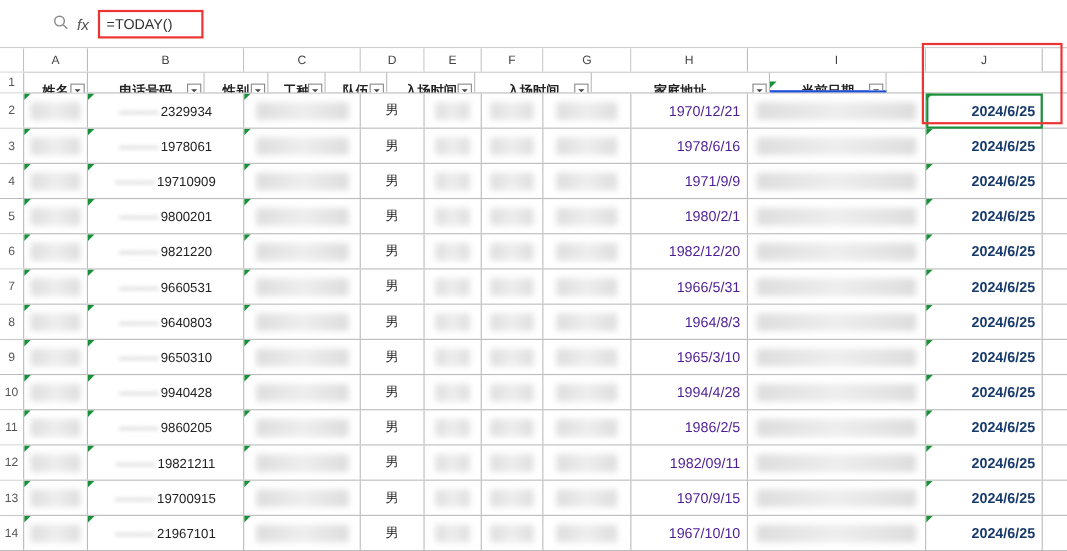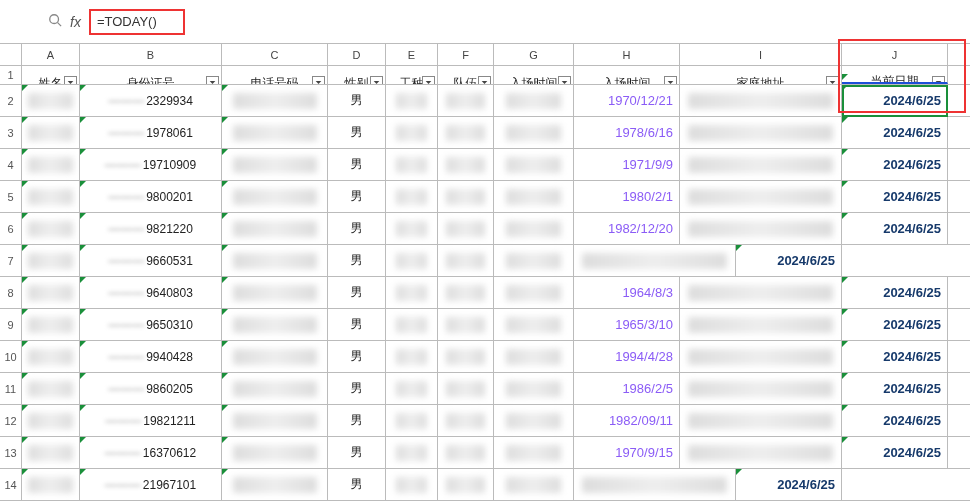--- a/index.html
+++ b/index.html
@@ -96,23 +96,23 @@
   .col-H { width: 106px; }
   .col-I { width: 162px; }
   .col-J { width: 106px; }
   .col-header {
     text-align: center;
     font-size: 11px;
     color: #444;
     background: #fff;
   }
   .th {
-    font-weight: normal;
+    font-weight: bold;
     display: flex;
-    align-items: flex-end;
+    align-items: flex-start;
     justify-content: center;
     position: relative;
     height: 100%;
     width: 100%;
     margin-top: 16px;
   }
   .filter-btn {
     position: absolute;
     right: 2px;
     top: 2px;
@@ -136,21 +136,21 @@
     filter: blur(3px);
     color: #888;
     background: linear-gradient(90deg,#ddd 0%,#eee 50%,#ddd 100%);
     width: 80%;
     height: 16px;
     border-radius: 2px;
   }
   .val-right {
     justify-content: flex-end;
     padding-right: 6px;
-    color: #8b5cf6;
+    color: #4c1d95;
     font-size: 13px;
   }
   .today-right {
     justify-content: flex-end;
     padding-right: 6px;
     color: #173a6b;
     font-weight: bold;
     font-size: 13px;
   }
   .highlight-red {
@@ -206,30 +206,20 @@
     <div class="cell col-A">
         <div class="th">
           <span>姓名</span>
           <span class="filter-btn">
             <svg width="7" height="7" viewBox="0 0 10 10">
               <path d="M1 3 L5 7 L9 3 Z" fill="#444"></path>
             </svg>
           </span>
         </div>
       </div>
-    <div class="cell col-B">
-        <div class="th">
-          <span>身份证号</span>
-          <span class="filter-btn">
-            <svg width="7" height="7" viewBox="0 0 10 10">
-              <path d="M1 3 L5 7 L9 3 Z" fill="#444"></path>
-            </svg>
-          </span>
-        </div>
-      </div>
     <div class="cell col-C">
         <div class="th">
           <span>电话号码</span>
           <span class="filter-btn">
             <svg width="7" height="7" viewBox="0 0 10 10">
               <path d="M1 3 L5 7 L9 3 Z" fill="#444"></path>
             </svg>
           </span>
         </div>
       </div>
@@ -517,20 +507,23 @@
         </div>
         <div class="cell col-E">
           <span class="blur" style="width:60%"></span>
         </div>
         <div class="cell col-F">
           <span class="blur" style="width:70%"></span>
         </div>
         <div class="cell col-G">
           <span class="blur" style="width:70%"></span>
         </div>
+        <div class="cell col-H val-right">
+          <span>1966/5/31</span>
+        </div>
         <div class="cell col-I">
           <span class="blur" style="width:90%"></span>
         </div>
         <div class="cell col-J today-right">
           <span class="tri-green"></span>
           <span>2024/6/25</span>
         </div>
       </div>
       <div class="row">
         <div class="rownum">8</div>
@@ -724,21 +717,21 @@
       </div>
       <div class="row">
         <div class="rownum">13</div>
         <div class="cell col-A">
           <span class="tri-green"></span>
           <span class="blur"></span>
         </div>
         <div class="cell col-B">
           <span class="tri-green"></span>
           <span style="filter:blur(2px);color:#888;margin-right:2px;">———</span>
-          <span>16370612</span>
+          <span>19700915</span>
         </div>
         <div class="cell col-C">
           <span class="tri-green"></span>
           <span class="blur"></span>
         </div>
         <div class="cell col-D">
           <span>男</span>
         </div>
         <div class="cell col-E">
           <span class="blur" style="width:60%"></span>
@@ -779,20 +772,23 @@
           <span>男</span>
         </div>
         <div class="cell col-E">
           <span class="blur" style="width:60%"></span>
         </div>
         <div class="cell col-F">
           <span class="blur" style="width:70%"></span>
         </div>
         <div class="cell col-G">
           <span class="blur" style="width:70%"></span>
+        </div>
+        <div class="cell col-H val-right">
+          <span>1967/10/10</span>
         </div>
         <div class="cell col-I">
           <span class="blur" style="width:90%"></span>
         </div>
         <div class="cell col-J today-right">
           <span class="tri-green"></span>
           <span>2024/6/25</span>
         </div>
       </div>
     </div>

